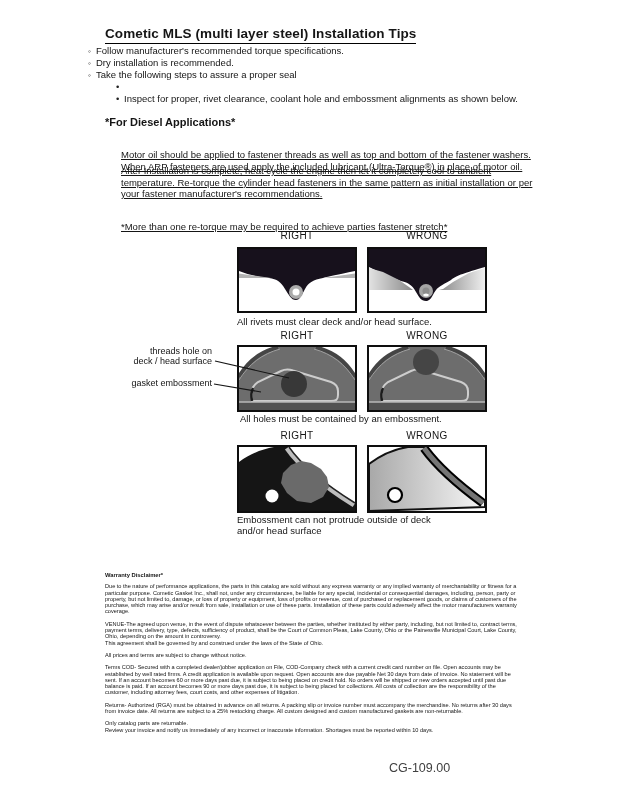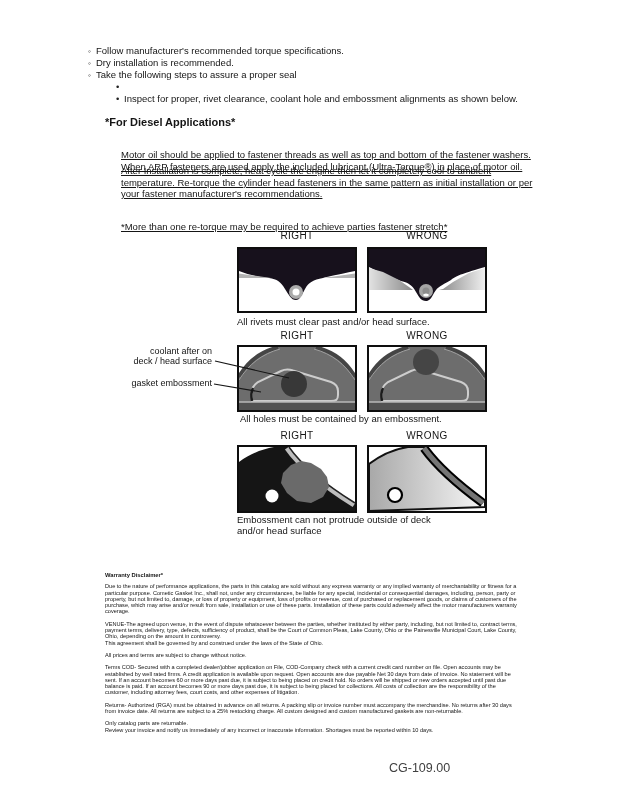--- a/index.html
+++ b/index.html
@@ -27,20 +27,21 @@
   .legal { position:absolute; left:105px; top:572px; width:414px; font-size:5.6px; line-height:6.3px; }
   .legal h4 { margin:0 0 5px 0; font-size:5.8px; }
   .legal p { margin:0 0 6px 0; white-space:pre-line; }
   .footer-code { position:absolute; left:389px; top:761px; font-size:12.5px; color:#404040; }
 </style>
 </head>
 <body>
 
 <div class="page">
 
+  <div class="title">Cometic MLS (multi layer steel) Installation Tips</div>
 
   <div class="tips">
     <div class="bullet">
       <span class="mk">◦</span>
       <span>Follow manufacturer's recommended torque specifications.</span>
     </div>
     <div class="bullet">
       <span class="mk">◦</span>
       <span>Dry installation is recommended.</span>
     </div>
@@ -89,27 +90,27 @@
       </defs>
       <rect width="116" height="62" fill="#ffffff"></rect>
       <path d="M0,0 H116 V18 C96,24 88,26 82,31 C72,37 69,37 65,44 C62,50 60,52 57,52 C52,52 50,48 47,43 C43,36 40,34 32,32 C20,28 10,23 0,18 Z" fill="#17111c"></path>
       <polygon points="0,41 0,19 14,23 30,31 40,38 44,41" fill="url(#gwl)"></polygon>
       <polygon points="70,41 74,40 84,33 100,24 116,19 116,41" fill="url(#gwr)"></polygon>
       <circle cx="57" cy="42" r="7" fill="#a5a5a5"></circle>
       <circle cx="57" cy="42" r="3.5" fill="#8c8c8c"></circle>
       <ellipse cx="57" cy="46" rx="2.8" ry="1.6" fill="#ffffff"></ellipse>
     </svg>
   </div>
-  <div class="dg-caption" style="left:237px;top:317px;width:260px">All rivets must clear past and/or head surface.</div>
+  <div class="dg-caption" style="left:237px;top:317px;width:260px">All rivets must clear deck and/or head surface.</div>
 
   <div class="dg-label" style="left:237px;top:330px">RIGHT</div>
   <div class="dg-label" style="left:367px;top:330px">WRONG</div>
 
   <div class="ann" style="left:108px;top:346px">
-    <span>coolant after on</span><br>
+    <span>threads hole on</span><br>
     <span>deck / head surface</span>
   </div>
   <div class="ann" style="left:108px;top:378px">gasket embossment</div>
 
   <div class="box" style="left:237px;top:345px;height:67px">
     <svg width="116" height="63" viewBox="0 0 116 63">
       <rect width="116" height="63" fill="#6d6d6d"></rect>
       <path d="M0,0 H38 C21,4 8,14 0,29 Z" fill="#ffffff"></path>
       <path d="M116,0 H78 C95,4 108,14 116,29 Z" fill="#ffffff"></path>
       <path d="M0,30 C9,14 22,4.5 39,0.5" stroke="#454545" stroke-width="4" fill="none"></path>

